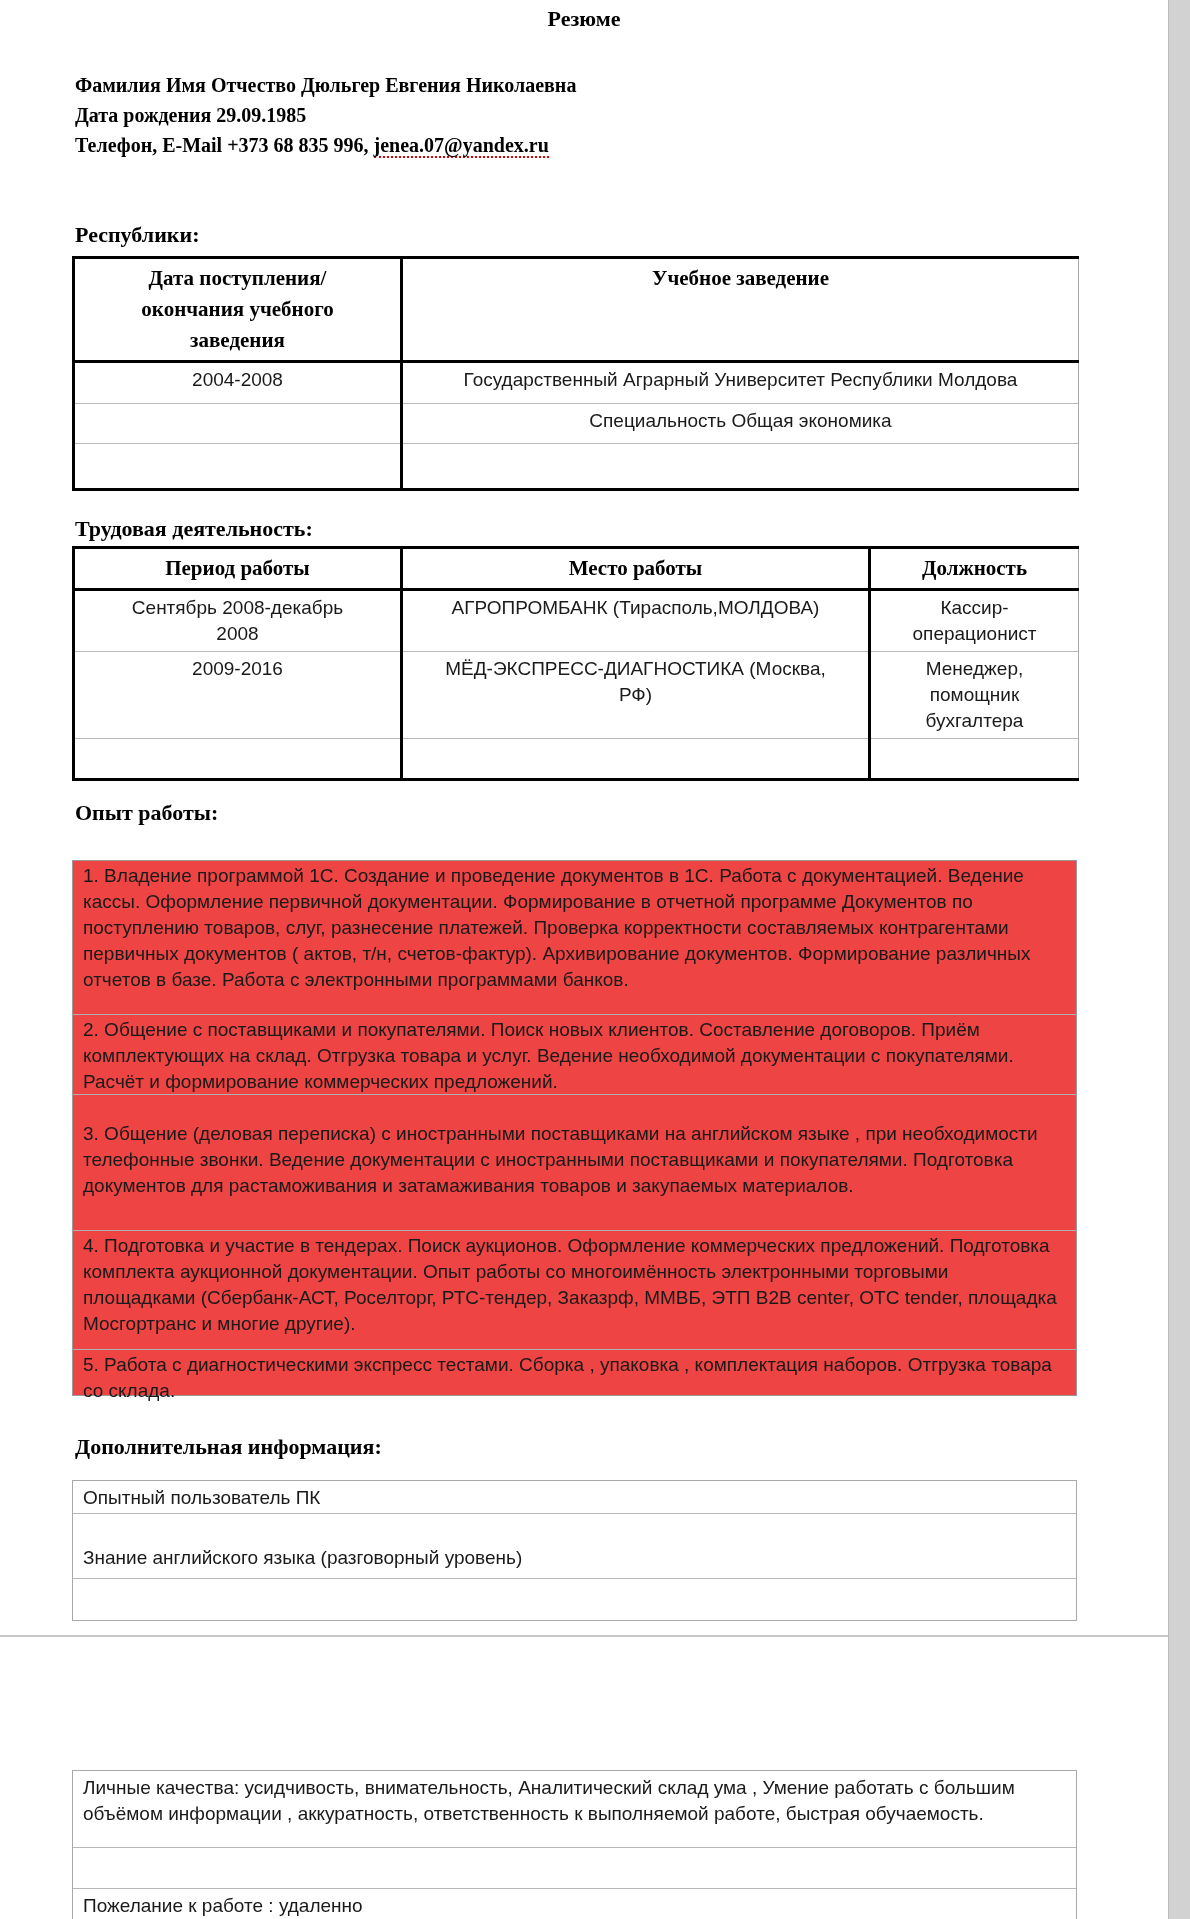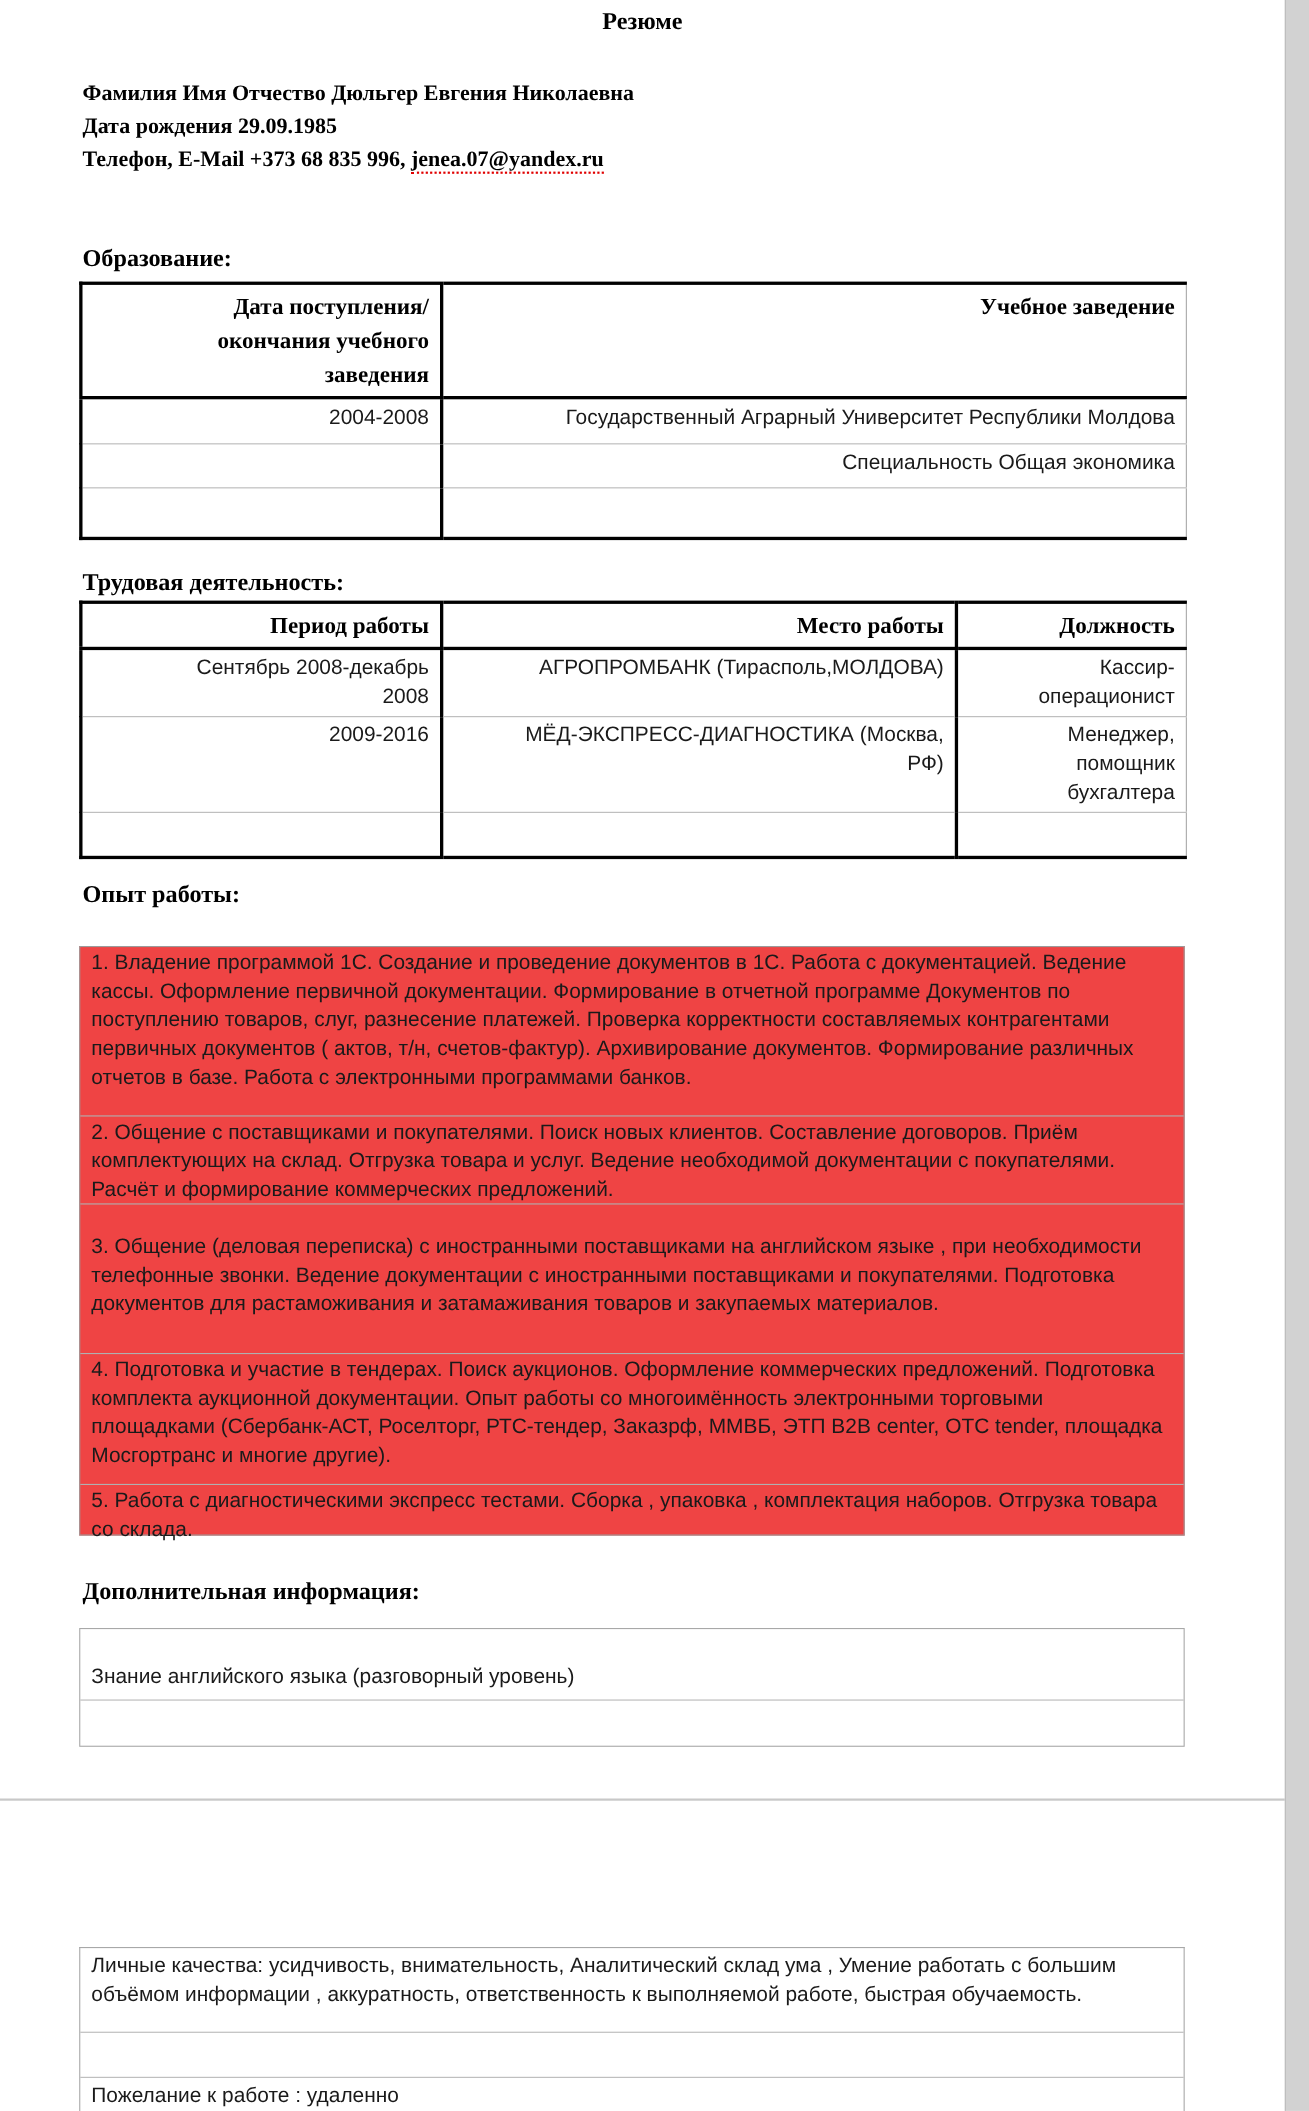--- a/index.html
+++ b/index.html
@@ -33,21 +33,21 @@
   #h-add  { top:1434px; }
 
   
   table.grid {
     position:absolute; left:72px; width:1005px;
     border-collapse:collapse; table-layout:fixed; background:#fff;
     border-top:3px solid #000; border-left:3px solid #000; border-bottom:3px solid #000;
     border-right:1px solid #a8a8a8;
   }
   table.grid th, table.grid td {
-    vertical-align:top; text-align:right; padding:4px 10px; overflow:hidden;
+    vertical-align:top; text-align:center; padding:4px 10px; overflow:hidden;
   }
   table.grid th { font:bold 21px/31px "Liberation Serif", serif; color:#000; }
   table.grid td { font:19px/26px "Liberation Sans", sans-serif; color:#1a1a1a; }
   table.grid tr.hdr th { border-bottom:3px solid #000; }
   table.grid td { border-bottom:1px solid #b8b8b8; }
   table.grid tr:last-child td { border-bottom:none; }
   .vdiv { border-right:3px solid #000; }
   .pre { white-space:pre-line; }
   table.edu  { top:256px; }
   table.work { top:546px; }
@@ -108,21 +108,21 @@
 <div class="page">
 
   <div class="doc-title">Резюме</div>
 
   <div class="personal">
     <div>Фамилия Имя Отчество Дюльгер Евгения Николаевна</div>
     <div>Дата рождения 29.09.1985</div>
     <div><span>Телефон, E-Mail +373 68 835 996, </span><span class="email" style="border-bottom-color: rgb(224, 0, 0);">jenea.07@yandex.ru</span></div>
   </div>
 
-  <h2 class="sec" id="h-edu">Образование:</h2>
+  <h2 class="sec" id="h-edu">Республики:</h2>
 
   <table class="grid edu">
     <colgroup>
         <col style="width:328px">
         <col style="width:677px">
       </colgroup>
     <tbody>
         <tr class="hdr">
       <th class="vdiv pre">Дата поступления/
 окончания учебного
@@ -187,20 +187,21 @@
     <div class="exp-row exp-r1">1. Владение программой 1С. Создание и проведение документов в 1С. Работа с документацией. Ведение кассы. Оформление первичной документации. Формирование в отчетной программе Документов по поступлению товаров, слуг, разнесение платежей. Проверка корректности составляемых контрагентами первичных документов ( актов, т/н, счетов-фактур). Архивирование документов. Формирование различных отчетов в базе. Работа с электронными программами банков.</div>
     <div class="exp-row exp-r2">2. Общение с поставщиками и покупателями. Поиск новых клиентов. Составление договоров. Приём комплектующих на склад. Отгрузка товара и услуг. Ведение необходимой документации с покупателями. Расчёт и формирование коммерческих предложений.</div>
     <div class="exp-row exp-r3">3. Общение (деловая переписка) с иностранными поставщиками на английском языке , при необходимости телефонные звонки. Ведение документации с иностранными поставщиками и покупателями. Подготовка документов для растаможивания и затамаживания товаров и закупаемых материалов.</div>
     <div class="exp-row exp-r4">4. Подготовка и участие в тендерах. Поиск аукционов. Оформление коммерческих предложений. Подготовка комплекта аукционной документации.  Опыт работы со многоимённость электронными торговыми площадками (Сбербанк-АСТ, Роселторг, РТС-тендер, Заказрф, ММВБ, ЭТП B2B center, OTC tender, площадка Мосгортранс и многие другие).</div>
     <div class="exp-row exp-r5">5. Работа с диагностическими экспресс тестами.  Сборка , упаковка , комплектация наборов. Отгрузка товара со склада.</div>
   </div>
 
   <h2 class="sec" id="h-add">Дополнительная информация:</h2>
 
   <div class="thin-table add">
+    <div class="thin-row tr1">Опытный пользователь ПК</div>
     <div class="thin-row tr2">Знание английского языка (разговорный уровень)</div>
     <div class="thin-row tr3"></div>
   </div>
 
   <div class="pagebreak"></div>
 
   <div class="thin-table qual">
     <div class="thin-row tr1">Личные качества: усидчивость, внимательность, Аналитический склад ума ,  Умение работать с большим объёмом информации , аккуратность, ответственность к выполняемой  работе, быстрая  обучаемость.</div>
     <div class="thin-row tr2"></div>
     <div class="thin-row tr3">Пожелание к работе : удаленно</div>

